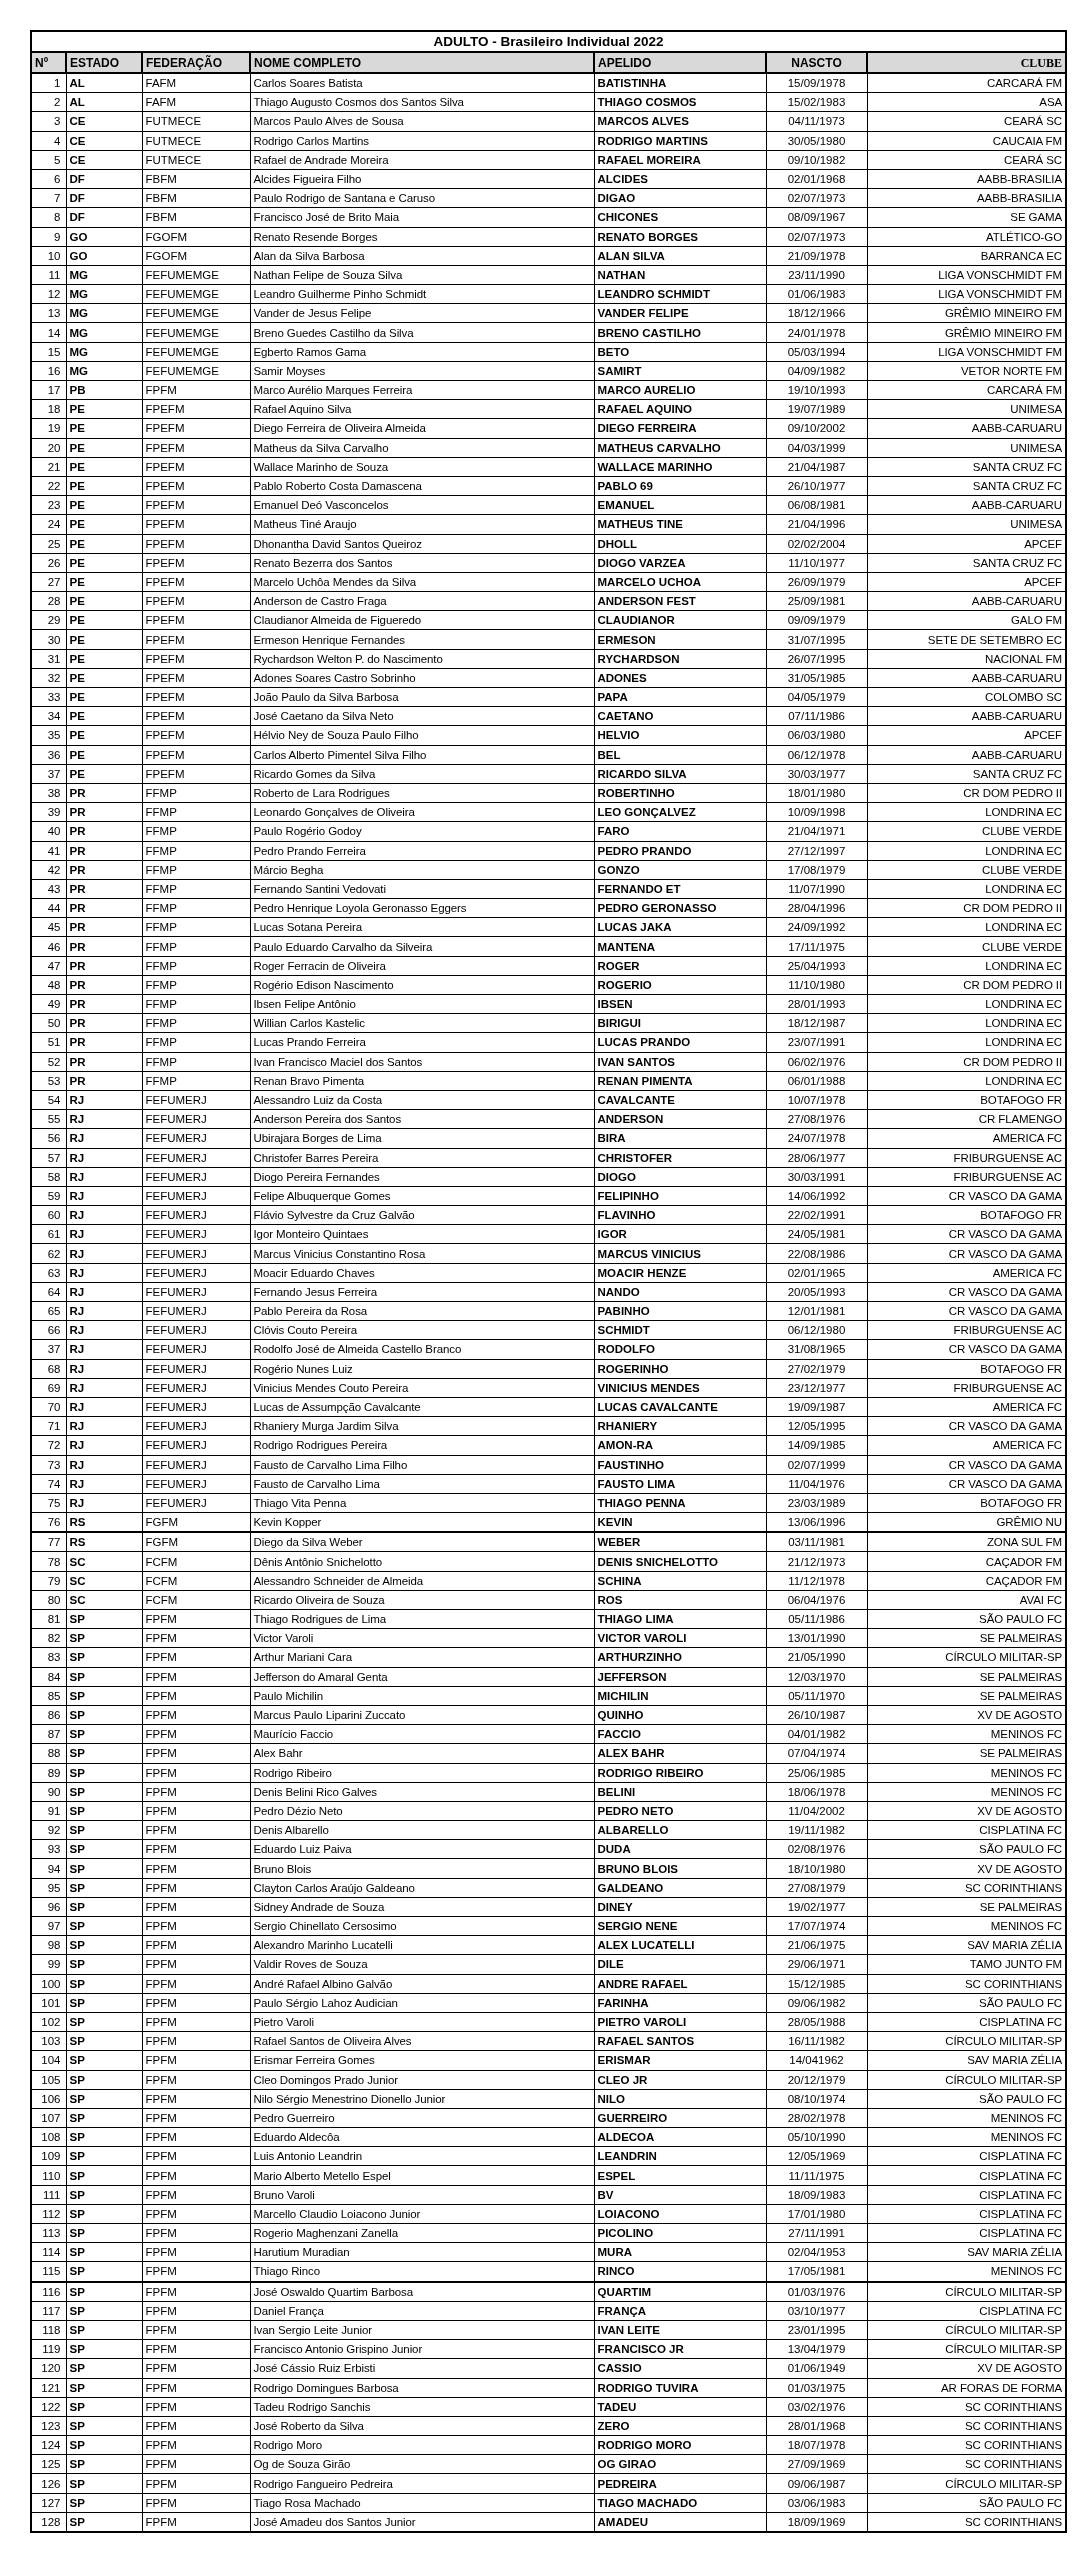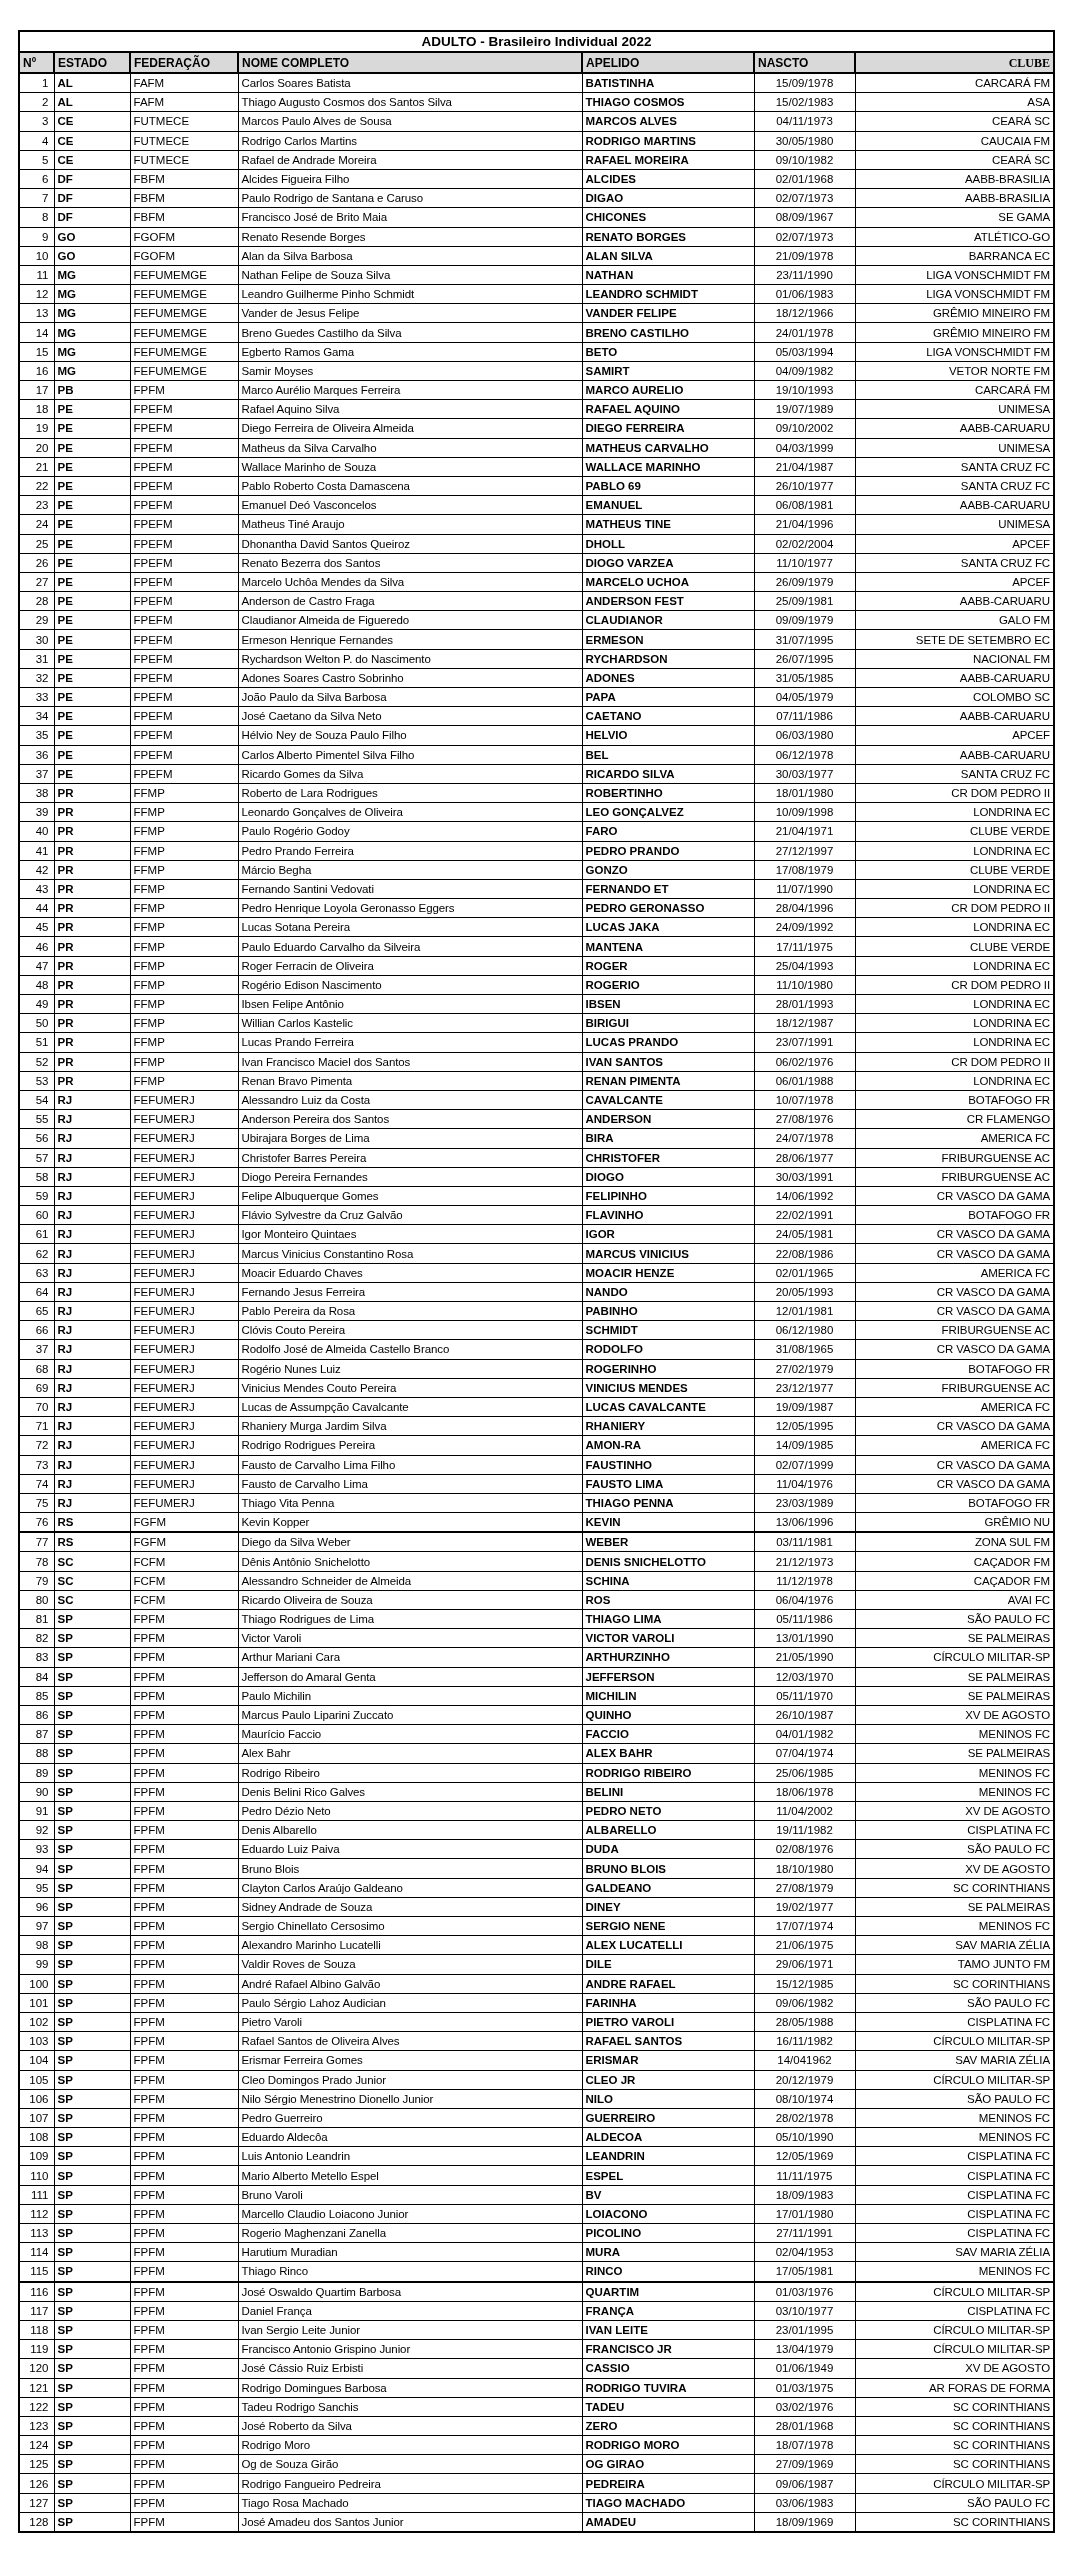--- a/index.html
+++ b/index.html
@@ -7,21 +7,21 @@
     padding: 0;
     background: #ffffff;
     width: 1080px;
     height: 2556px;
     font-family: "Liberation Sans", sans-serif;
     -webkit-font-smoothing: antialiased;
   }
   .sheet {
     position: absolute;
     top: 30px;
-    left: 18px;
+    left: 30px;
   }
   table.roster {
     border-collapse: collapse;
     table-layout: fixed;
     width: 1035px;
     border: 2px solid #000;
   }
   .roster td, .roster th {
     border: 1px solid #000;
     padding: 0 3px;
@@ -42,21 +42,21 @@
     height: 19px;
   }
   .roster thead th {
     background: #d9d9d9;
     font-weight: bold;
     font-size: 12px;
     text-align: left;
     border: 2px solid #000;
     height: 19px;
   }
-  .roster thead th.c-nascto { text-align: left; }
+  .roster thead th.c-nascto { text-align: center; }
   .roster thead th.c-clube  { text-align: right; font-family: Liberation Serif, serif; }
 
   .roster td.c-num    { text-align: right; padding-right: 5px; }
   .roster td.c-estado { font-weight: bold; }
   .roster td.c-fed    { }
   .roster td.c-nome   { letter-spacing: -0.1px; }
   .roster td.c-apelido{ font-weight: bold; }
   .roster td.c-nascto { text-align: center; }
   .roster td.c-clube  { text-align: right; letter-spacing: -0.1px; }
 

